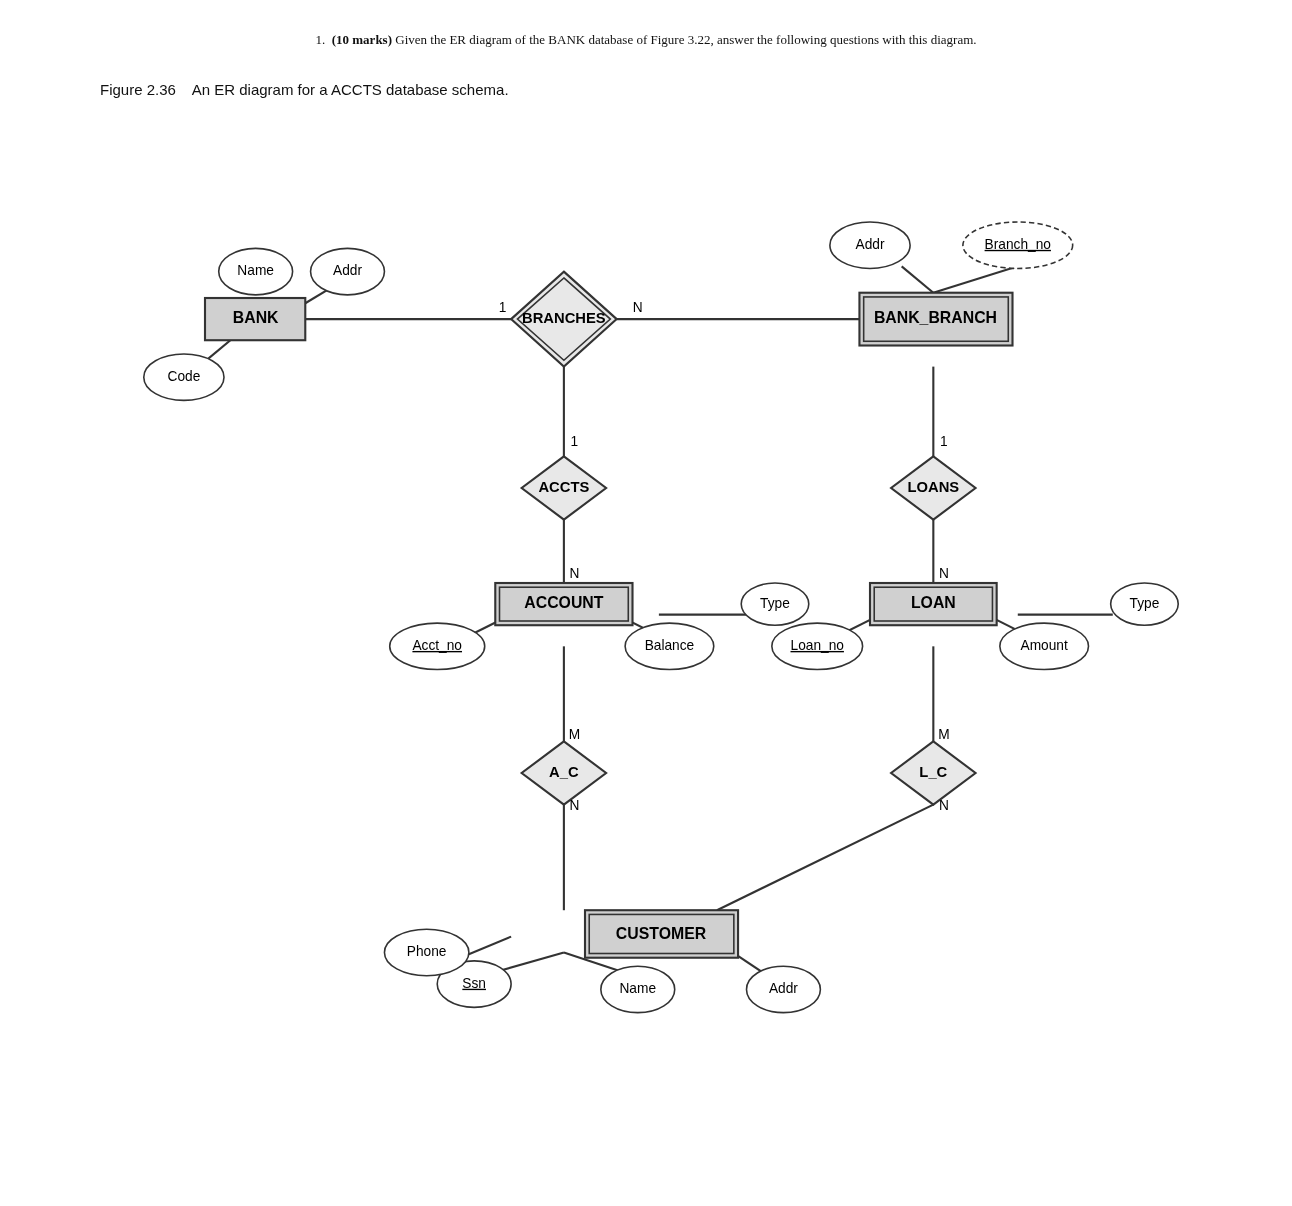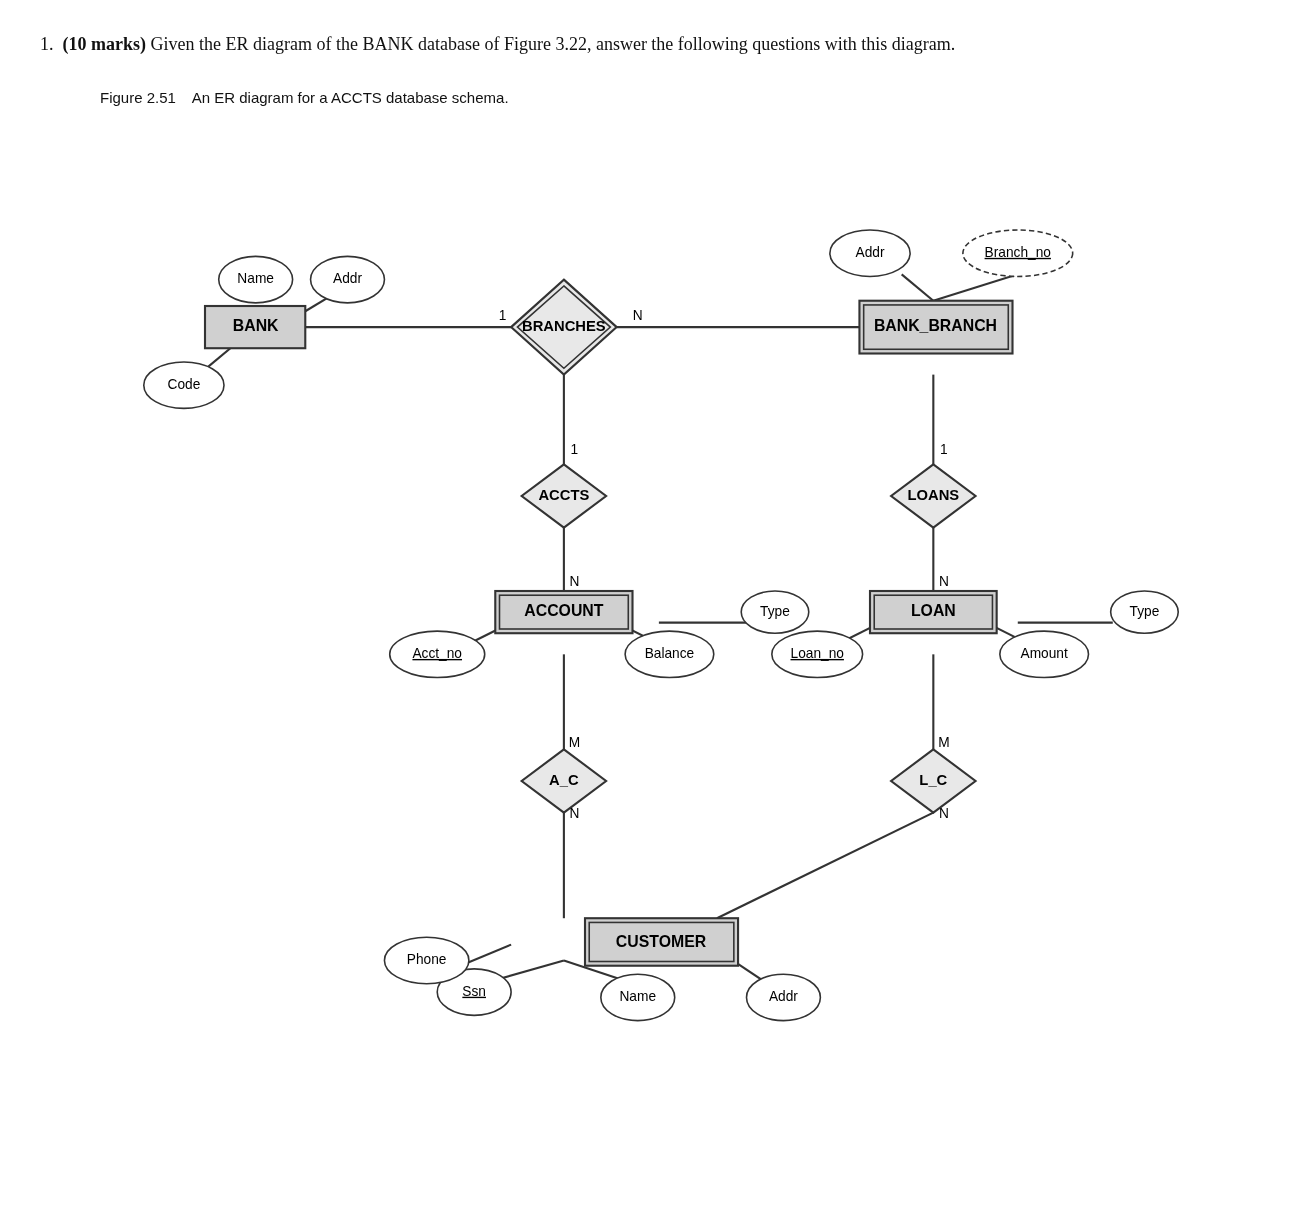--- a/index.html
+++ b/index.html
@@ -7,23 +7,24 @@
       background: #fff;
       font-family: 'Times New Roman', Times, serif;
       font-size: 16px;
       color: #111;
       width: 1292px;
       min-height: 1206px;
       padding: 30px 40px;
     }
 
     .question-text {
-      font-size: 18px;
+      font-size: 13px;
       line-height: 1.6;
       margin-bottom: 30px;
+      text-align: center;
     }
 
     .figure-caption {
       font-family: Arial, sans-serif;
       font-size: 15px;
       margin-bottom: 10px;
       margin-left: 60px;
     }
 
     .diagram-container {
@@ -115,21 +116,21 @@
 <body>
 
 <div>
   <p class="question-text">
     <span>1.</span>&nbsp;
     <strong>(10 marks)</strong>
     <span>Given the ER diagram of the BANK database of Figure 3.22, answer the following questions with this diagram.</span>
   </p>
 
   <p class="figure-caption">
-    <span>Figure 2.51</span>&nbsp;&nbsp;&nbsp;
+    <span>Figure 2.36</span>&nbsp;&nbsp;&nbsp;
     <span>An ER diagram for a ACCTS database schema.</span>
   </p>
 
   <div class="diagram-container">
     <svg class="er-svg" viewBox="0 0 1100 900" xmlns="http://www.w3.org/2000/svg">
 
       <line class="line" x1="195" y1="200" x2="390" y2="200"></line>
 
       <line class="line" x1="490" y1="200" x2="720" y2="200"></line>
 

